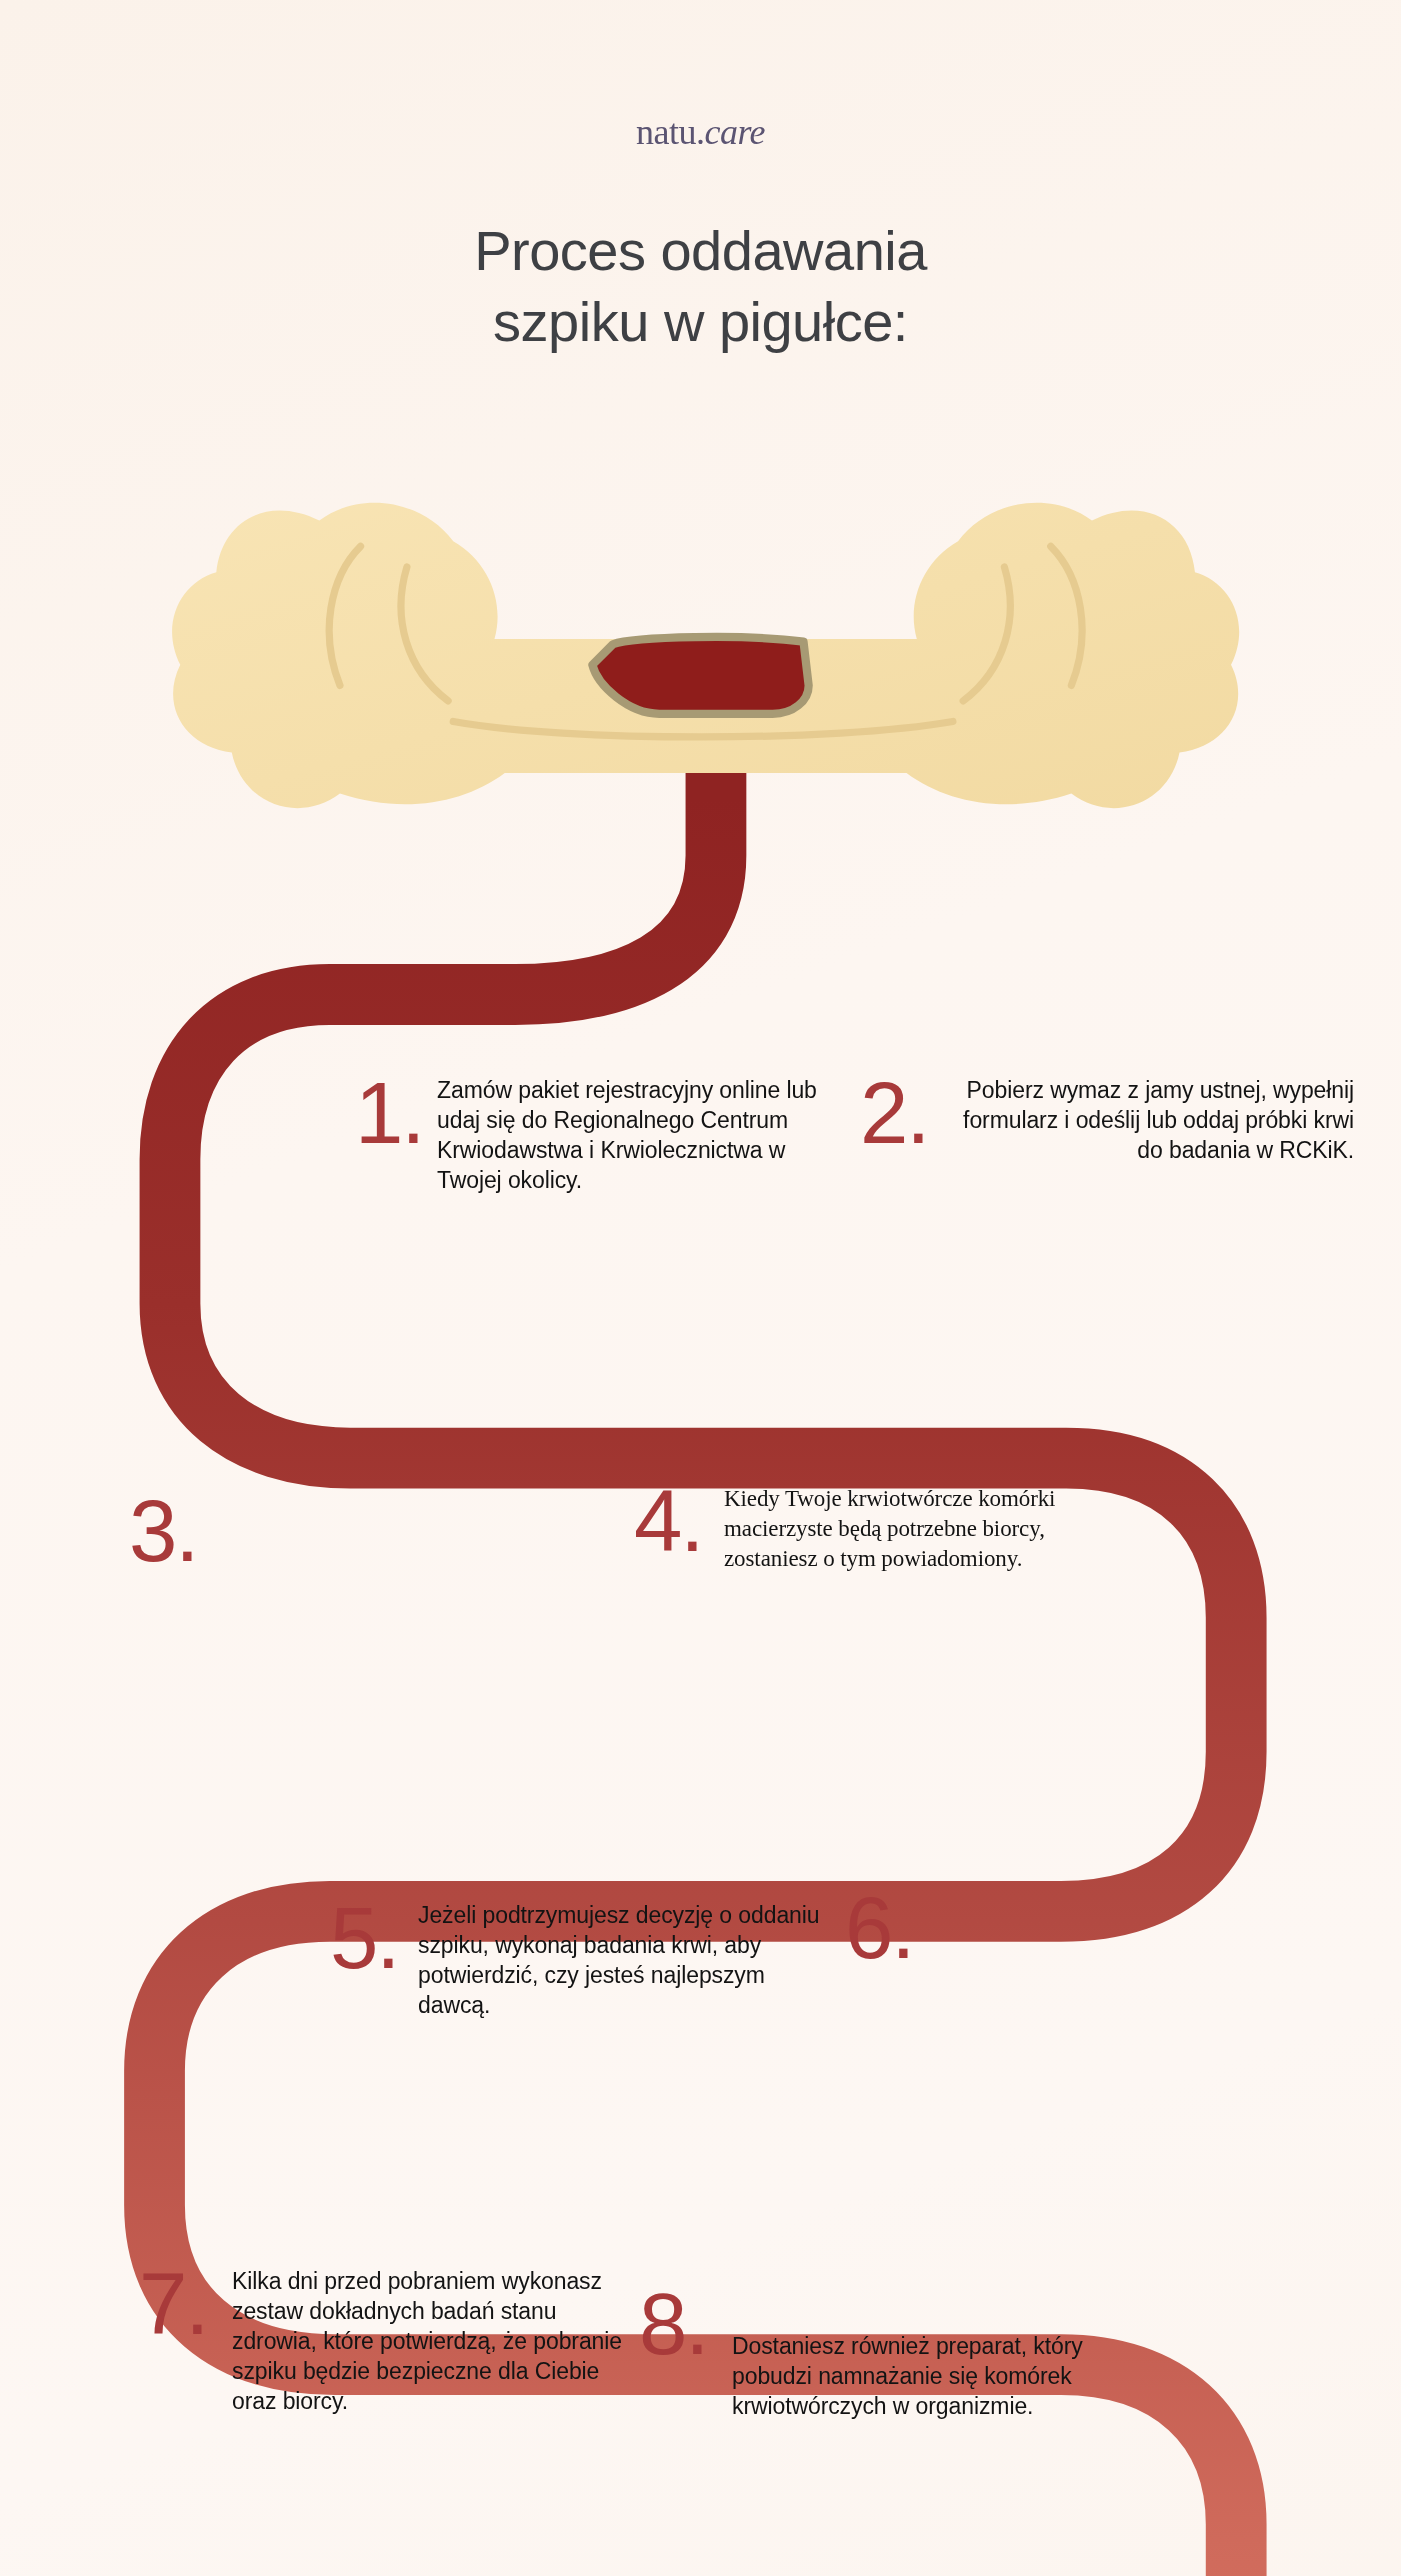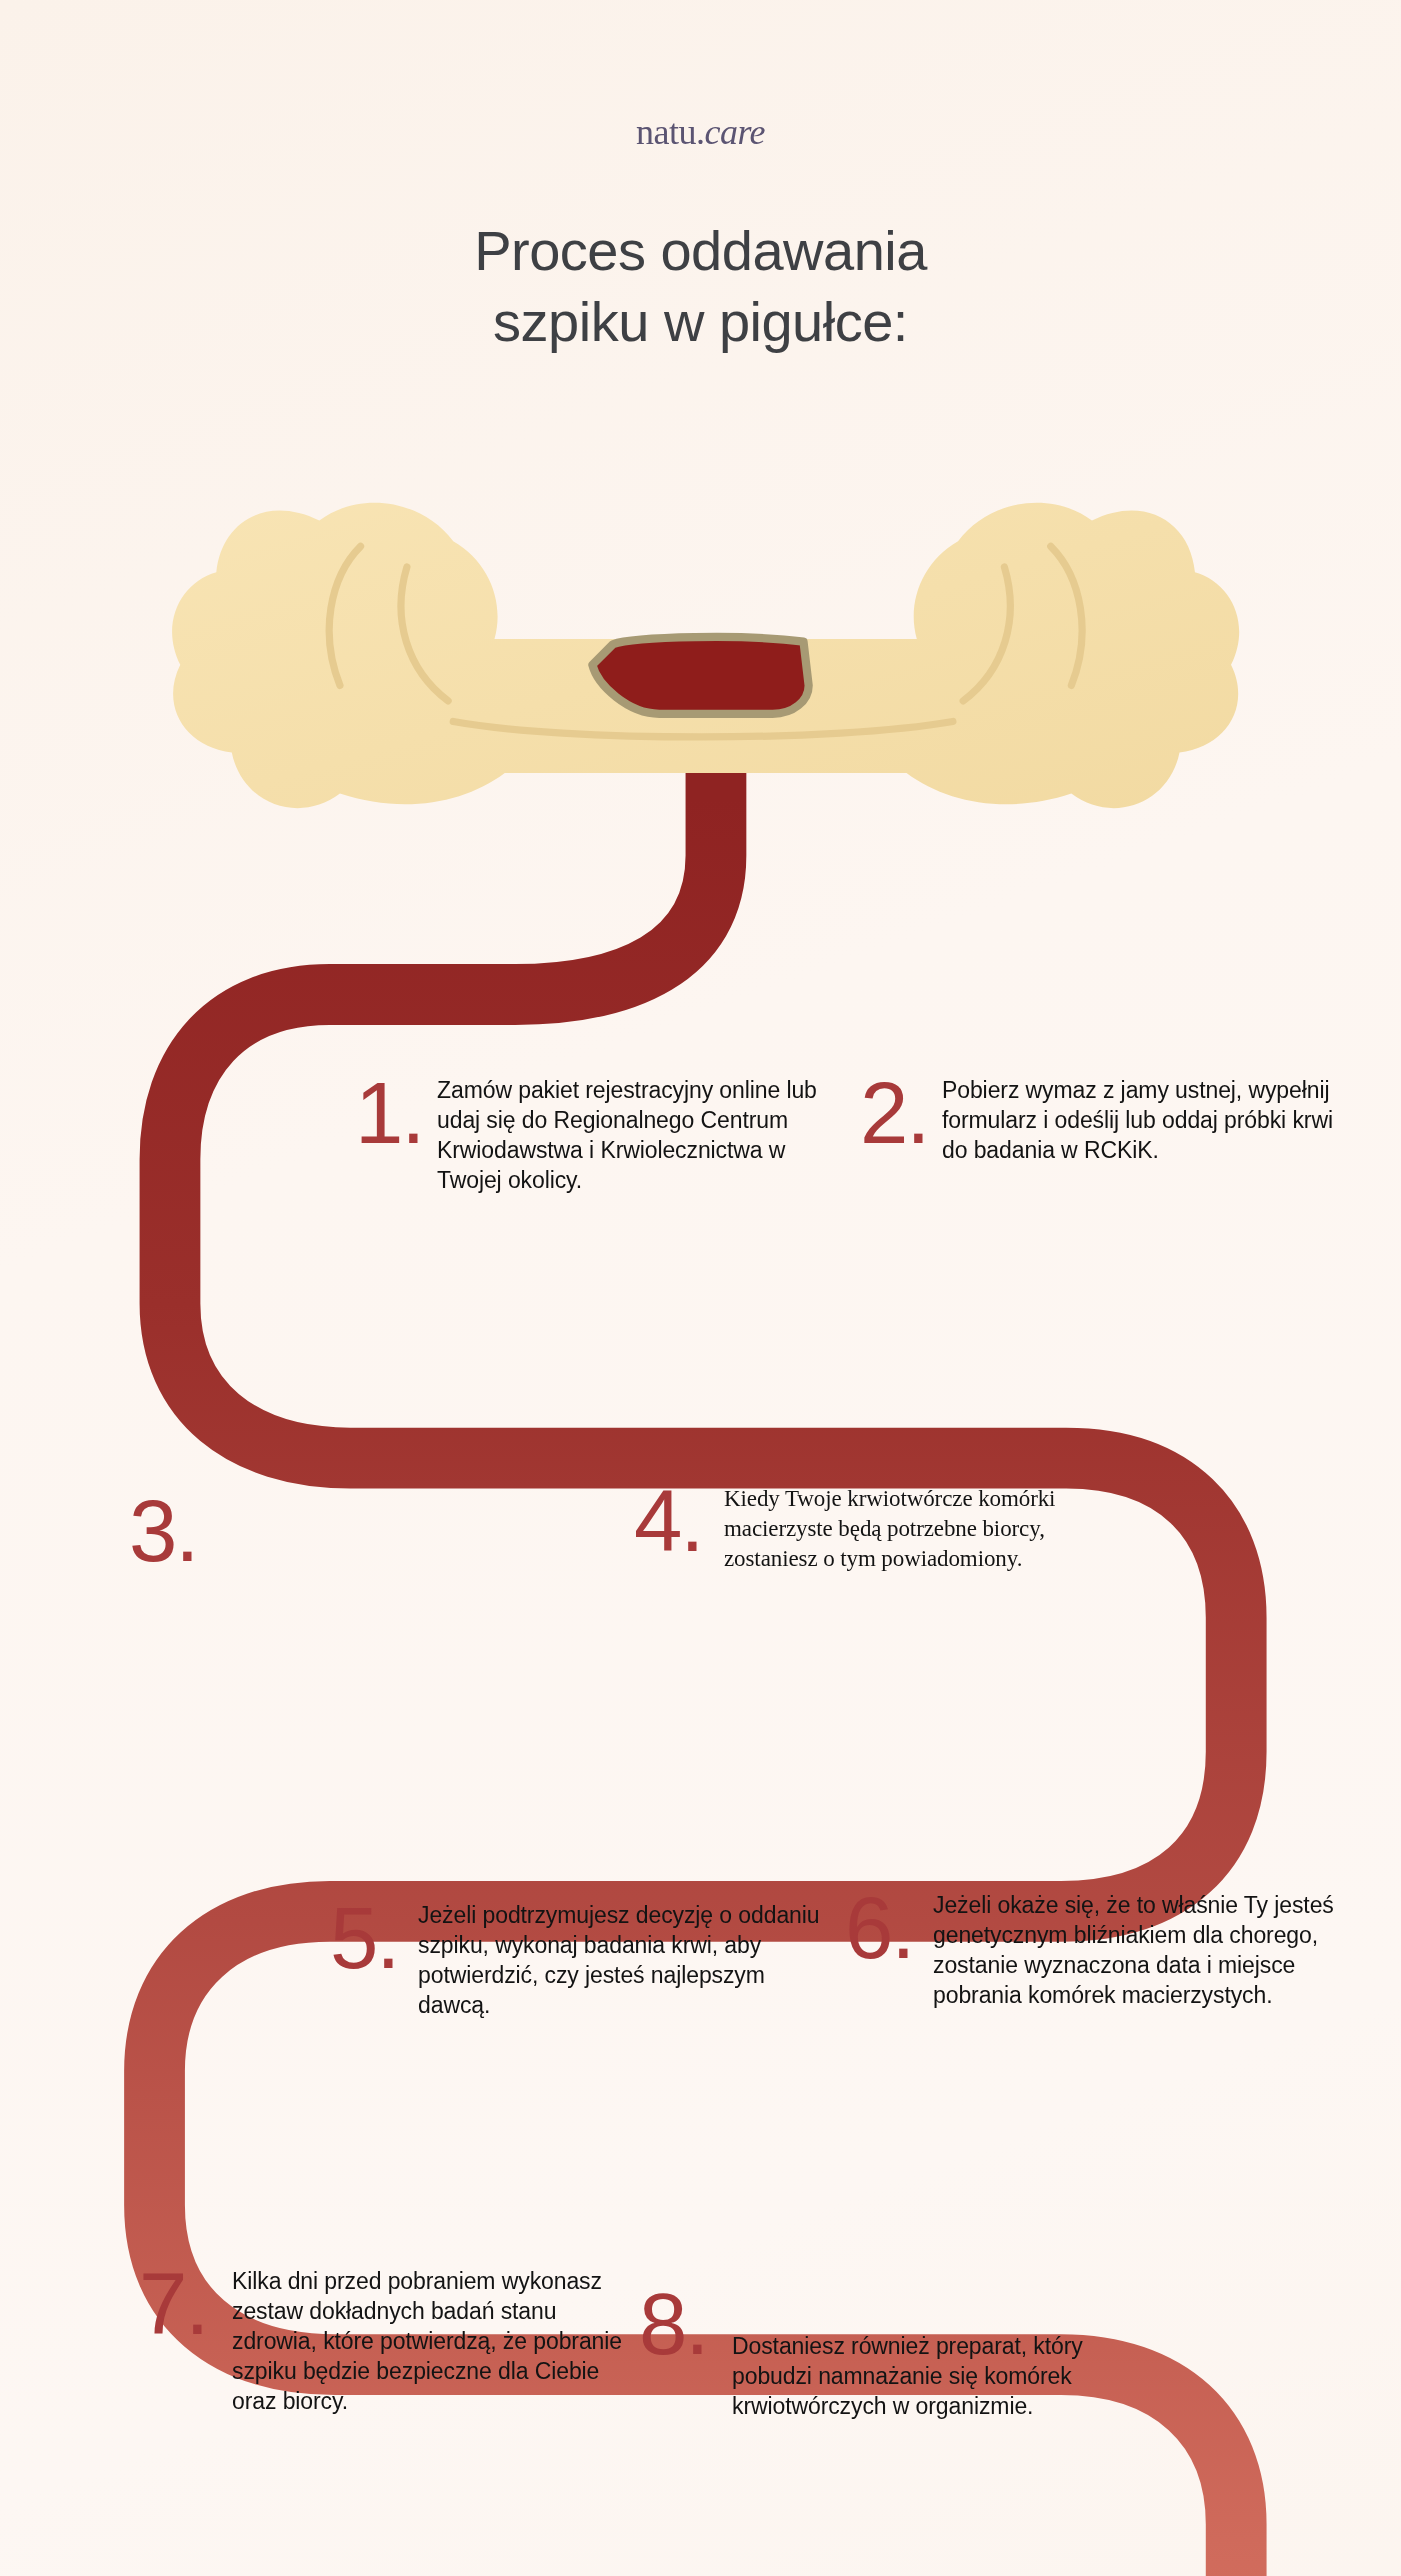--- a/index.html
+++ b/index.html
@@ -80,21 +80,21 @@
     font-weight: 400;
     letter-spacing: -0.1px;
   }
 
   .s1 { top: 1076px; left: 355px; width: 515px; }
   .s1 .num { width: 82px; }
   .s1 .body { width: 407px; }
 
   .s2 { top: 1076px; left: 860px; width: 520px; }
   .s2 .num { width: 82px; }
-  .s2 .body { width: 412px; }
+  .s2 .body { width: 412px; text-align: right; }
 
   .s3 { top: 1494px; left: 129px; width: 520px; }
   .s3 .num { width: 88px; }
   .s3 .body { width: 407px; }
 
   .s4 { top: 1484px; left: 634px; width: 520px; }
   .s4 .num { width: 90px; }
   .s4 .body { width: 397px; font-family: Liberation Serif, serif; }
 
   .s5 { top: 1901px; left: 330px; width: 531px; }
@@ -265,21 +265,20 @@
       <div class="body">Kiedy Twoje krwiotwórcze komórki macierzyste będą potrzebne biorcy, zostaniesz o tym powiadomiony.</div>
     </div>
 
     <div class="abs step s5">
       <div class="num">5.</div>
       <div class="body">Jeżeli podtrzymujesz decyzję o oddaniu szpiku, wykonaj badania krwi, aby potwierdzić, czy jesteś najlepszym dawcą.</div>
     </div>
 
     <div class="abs step s6">
       <div class="num">6.</div>
-      <div class="body">Jeżeli okaże się, że to właśnie Ty jesteś genetycznym bliźniakiem dla chorego, zostanie wyznaczona data i miejsce pobrania komórek macierzystych.</div>
     </div>
 
     <div class="abs step s7">
       <div class="num">7.</div>
       <div class="body">Kilka dni przed pobraniem wykonasz zestaw dokładnych badań stanu zdrowia, które potwierdzą, że pobranie szpiku będzie bezpieczne dla Ciebie oraz biorcy.</div>
     </div>
 
     <div class="abs step s8">
       <div class="num">8.</div>
       <div class="body">Dostaniesz również preparat, który pobudzi namnażanie się komórek krwiotwórczych w organizmie.</div>

